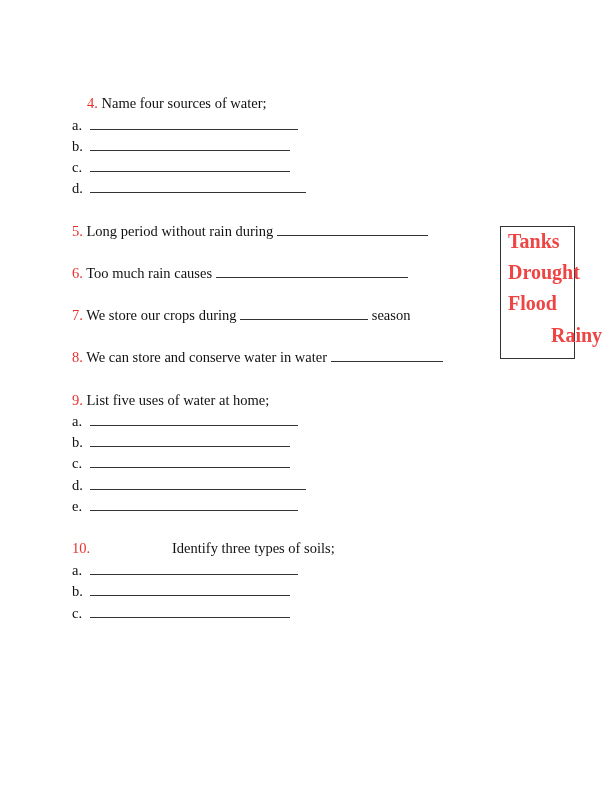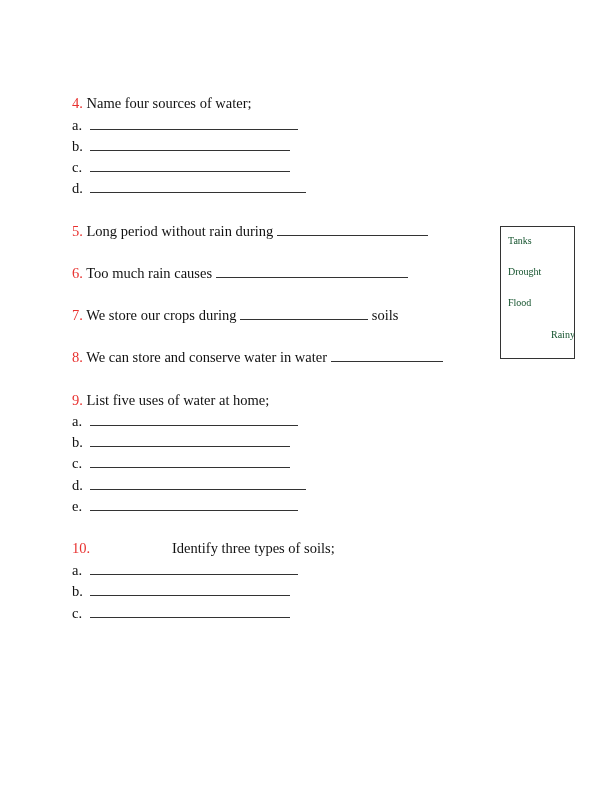--- a/index.html
+++ b/index.html
@@ -39,30 +39,30 @@
       left: 500px;
       top: 226px;
       width: 75px;
       height: 133px;
       border: 1px solid #333;
       box-sizing: border-box;
     }
     .word {
       position: absolute;
       left: 7px;
-      font-weight: normal;
-      color: #14532d;
-      font-size: 10px;
+      font-weight: bold;
+      color: #ef4444;
+      font-size: 20px;
       line-height: 16px;
     }
   </style>
 </head>
 <body>
 
-<div class="line" style="top:95px;">
+<div class="line" style="top:95px;margin-left:15px;">
   <span class="qnum">4.</span>
   <span>Name four sources of water;</span>
 </div>
 <div class="line" style="top:117px;">
   <span class="sub-label">a.</span><span class="blank" style="width:208px;"></span>
 </div>
 <div class="line" style="top:138px;">
   <span class="sub-label">b.</span><span class="blank" style="width:200px;"></span>
 </div>
 <div class="line" style="top:159px;">
@@ -81,21 +81,21 @@
 <div class="line" style="top:265px;text-align:right;">
   <span class="qnum">6.</span>
   <span>Too much rain causes</span>
   <span class="blank" style="width:192px;"></span>
 </div>
 
 <div class="line" style="top:307px;">
   <span class="qnum">7.</span>
   <span>We store our crops during</span>
   <span class="blank" style="width:128px;"></span>
-  <span>soils</span>
+  <span>season</span>
 </div>
 
 <div class="line" style="top:349px;">
   <span class="qnum">8.</span>
   <span>We can store and conserve water in water</span>
   <span class="blank" style="width:112px;"></span>
 </div>
 
 <div class="word-box">
   <div class="word" style="top:6px;">Tanks</div>

